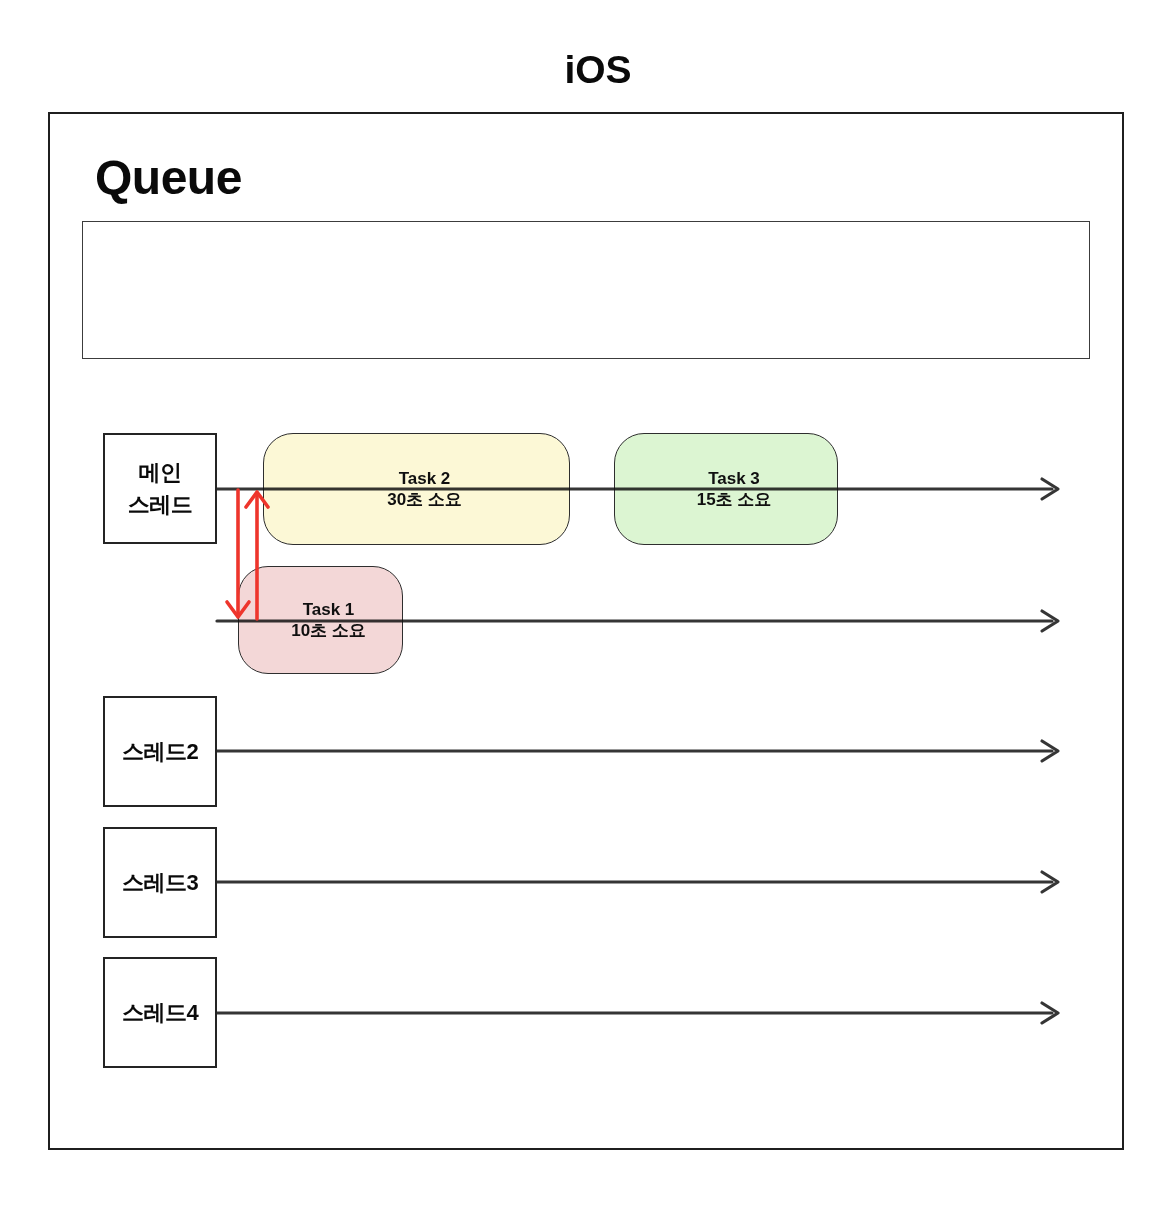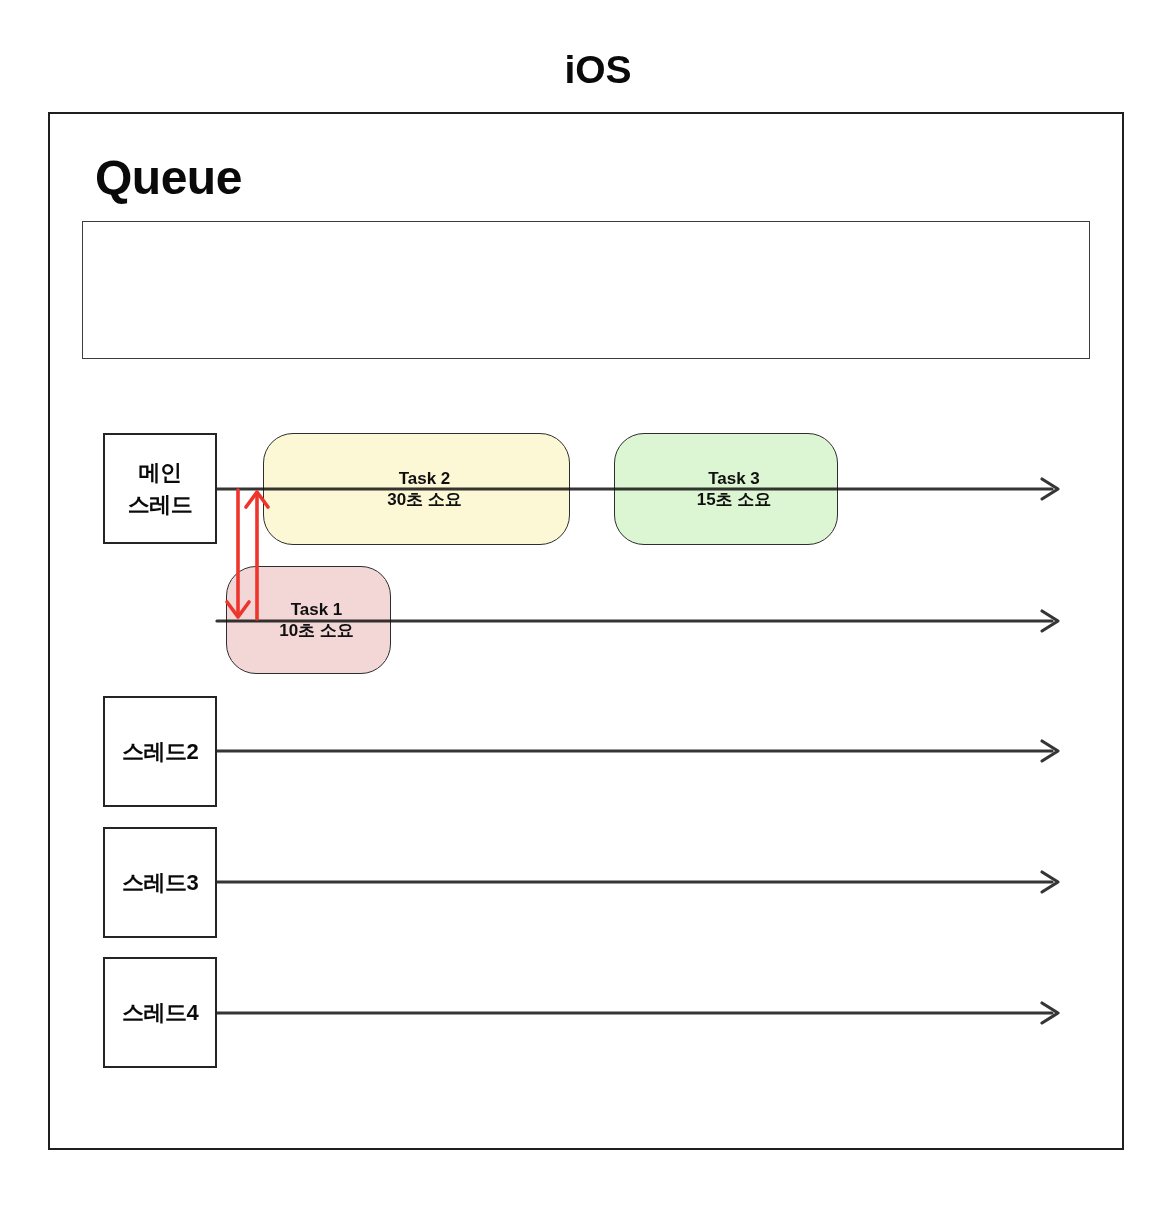--- a/index.html
+++ b/index.html
@@ -75,21 +75,21 @@
     align-items: center;
     justify-content: center;
     font-size: 17px;
     line-height: 21px;
     font-weight: 700;
     color: #101010;
     z-index: 1;
     text-align: center;
     padding-left: 16px;
   }
-  .task-1 { left: 226px; top: 566px; width: 165px; height: 108px; }
+  .task-1 { left: 238px; top: 566px; width: 165px; height: 108px; }
   .task-2 { left: 263px; top: 433px; width: 307px; height: 112px; }
   .task-3 { left: 586px; top: 433px; width: 224px; height: 112px; margin-left: 28px; }
   .svg-layer {
     position: absolute;
     left: 0; top: 0;
     width: 1172px; height: 1226px;
     pointer-events: none;
   }
   #timeline-layer { z-index: 2; }
   #transfer-layer { z-index: 3; }

